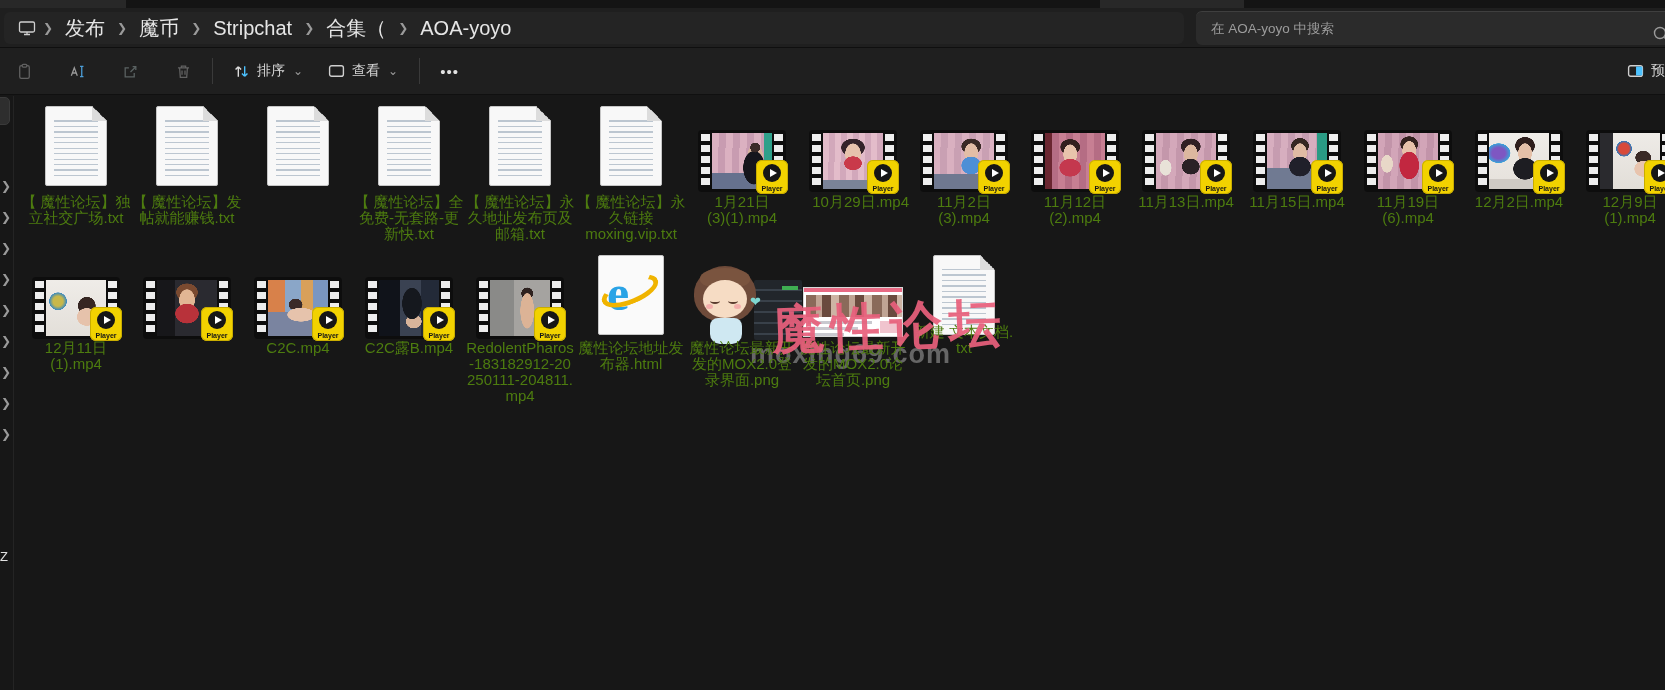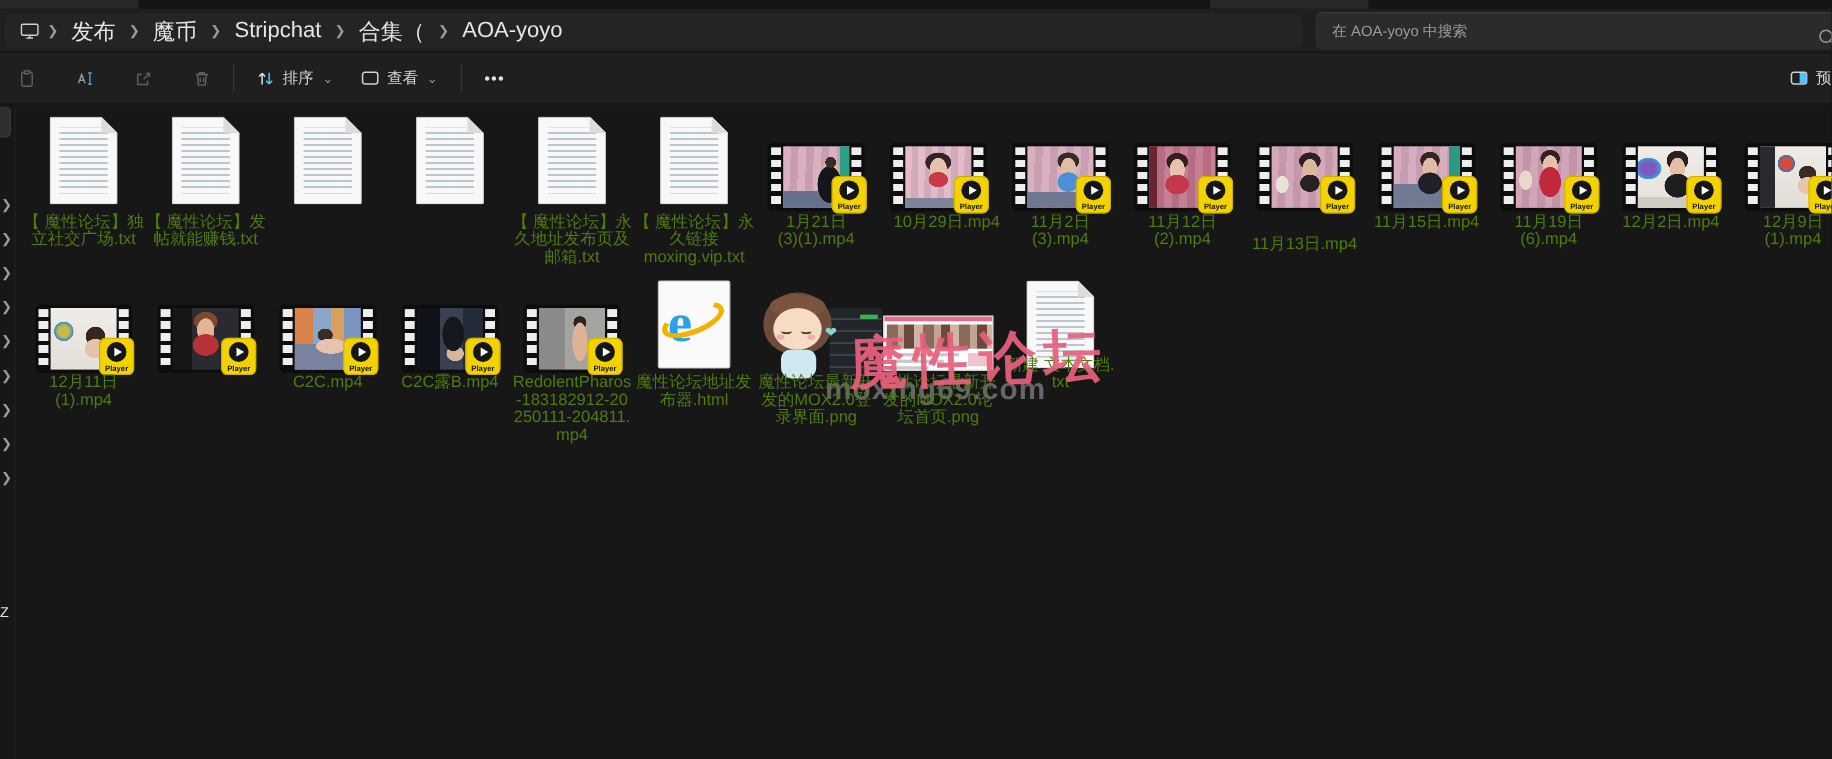--- a/index.html
+++ b/index.html
@@ -227,20 +227,23 @@
       <div class="label" style="left: 131px; top: 194px;">【 魔性论坛】发
 帖就能赚钱.txt</div>
       <div class="page" style="left: 267px; top: 106px; width: 62px; height: 80px;">
         <div class="tlines"></div>
         <div class="fold"></div>
       </div>
       <div class="page" style="left: 378px; top: 106px; width: 62px; height: 80px;">
         <div class="tlines"></div>
         <div class="fold"></div>
       </div>
+      <div class="label" style="left: 353px; top: 194px;">【 魔性论坛】全
+免费-无套路-更
+新快.txt</div>
       <div class="page" style="left: 489px; top: 106px; width: 62px; height: 80px;">
         <div class="tlines"></div>
         <div class="fold"></div>
       </div>
       <div class="label" style="left: 464px; top: 194px;">【 魔性论坛】永
 久地址发布页及
 邮箱.txt</div>
       <div class="page" style="left: 600px; top: 106px; width: 62px; height: 80px;">
         <div class="tlines"></div>
         <div class="fold"></div>
@@ -298,21 +301,21 @@
       <div class="film" style="left: 1142px; top: 130px;">
         <div class="photo" style="background: radial-gradient(9px 8px at 58% 60%, rgb(42, 33, 38) 96%, transparent), radial-gradient(7px 10px at 58% 38%, rgb(220, 183, 159) 96%, transparent), radial-gradient(10px 8px at 58% 24%, rgb(48, 32, 35) 96%, transparent), radial-gradient(6px 8px at 16% 62%, rgb(232, 226, 216) 96%, transparent), repeating-linear-gradient(92deg, rgb(212, 168, 186) 0px, rgb(212, 168, 186) 7px, rgb(196, 151, 171) 7px, rgb(196, 151, 171) 14px);"></div>
         <div class="holes" style="left: 3px;"></div>
         <div class="holes" style="right: 3px;"></div>
         <div class="pbadge">
           <div class="pc"></div>
           <div class="pt"></div>
           <div class="pl">Player</div>
         </div>
       </div>
-      <div class="label" style="left: 1130px; top: 194px; margin-top: 20px;">11月13日.mp4</div>
+      <div class="label" style="left: 1130px; top: 194px;">11月13日.mp4</div>
       <div class="film" style="left: 1253px; top: 130px;">
         <div class="photo" style="background: radial-gradient(11px 10px at 55% 60%, rgb(32, 32, 42) 96%, transparent), radial-gradient(7px 10px at 55% 36%, rgb(224, 187, 164) 96%, transparent), radial-gradient(9px 8px at 55% 23%, rgb(54, 38, 34) 96%, transparent), linear-gradient(90deg, transparent 0px, transparent 84%, rgb(42, 154, 132) 84%), linear-gradient(0deg, rgb(112, 122, 146) 0px, rgb(112, 122, 146) 38%, transparent 38%), repeating-linear-gradient(92deg, rgb(215, 174, 191) 0px, rgb(215, 174, 191) 7px, rgb(198, 156, 176) 7px, rgb(198, 156, 176) 14px);"></div>
         <div class="holes" style="left: 3px;"></div>
         <div class="holes" style="right: 3px;"></div>
         <div class="pbadge">
           <div class="pc"></div>
           <div class="pt"></div>
           <div class="pl">Player</div>
         </div>
       </div>

